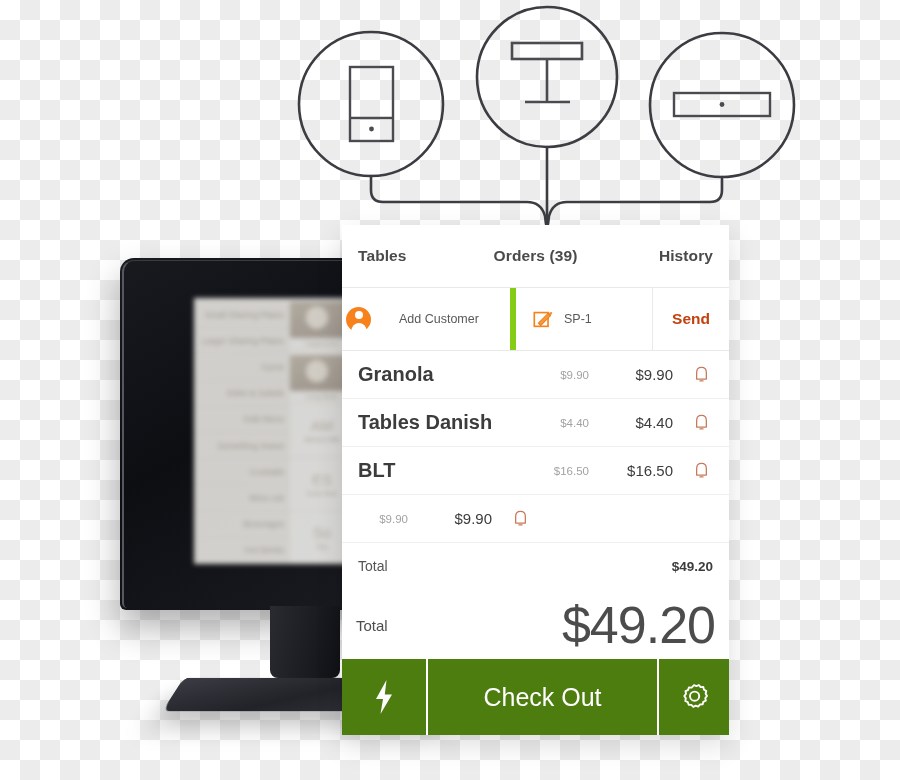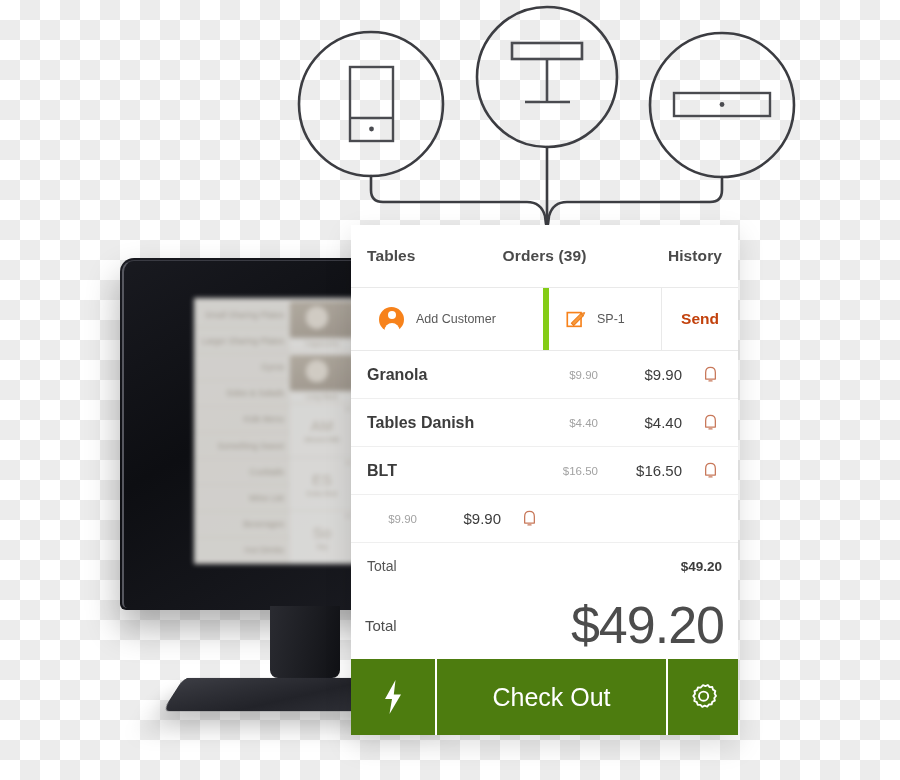--- a/index.html
+++ b/index.html
@@ -123,21 +123,21 @@
     width: 240px; height: 54px;
     background: linear-gradient(160deg, #3c3d44 0%, #222329 55%, #35363d 100%);
     border-radius: 6px / 14px;
     transform: perspective(240px) rotateX(52deg);
     box-shadow: 0 20px 26px rgba(0,0,0,0.22);
   }
 
   
   #order-panel {
     position: absolute;
-    left: 351px; top: 225px;
+    left: 342px; top: 225px;
     width: 387px; height: 510px;
     background: #ffffff;
     box-shadow: 0 10px 26px rgba(0,0,0,0.13);
   }
   .panel-head {
     height: 62px;
     display: flex; align-items: center;
     border-bottom: 1px solid #e9e9e9;
   }
   .panel-head .tab {
@@ -153,21 +153,21 @@
   .panel-actions {
     height: 62px;
     display: flex; align-items: stretch;
     border-bottom: 1px solid #e9e9e9;
   }
   .action-cell {
     display: flex; align-items: center;
     font-size: 12.5px;
     color: #595959;
   }
-  .action-customer { width: 164px; padding-left: 28px; gap: 12px; }
+  .action-customer { width: 164px; padding-left: 4px; gap: 28px; }
   .action-sp { flex: 1; padding-left: 16px; gap: 10px;
                border-left: 6px solid #84cc16; border-right: 1px solid #e9e9e9; }
   .action-send { width: 76px; justify-content: center; }
   .send-label {
     color: #c2410c; font-size: 15.5px; font-weight: bold;
   }
 
   .icon-person {
     width: 25px; height: 25px; border-radius: 50%;
     background: #f7821b;
@@ -187,21 +187,21 @@
   .icon-edit { width: 22px; height: 22px; flex: none; }
 
   .items { }
   .item-row {
     height: 47px;
     display: flex; align-items: center;
     border-bottom: 1px solid #efefef;
   }
   .item-name {
     flex: 1; padding-left: 16px;
-    font-size: 16px; font-weight: bold; color: #3c3c3c;
+    font-size: 20px; font-weight: bold; color: #3c3c3c;
     white-space: nowrap;
   }
   .item-unit {
     width: 66px; text-align: right;
     font-size: 11.5px; color: #a2a2a2;
   }
   .item-total {
     width: 84px; text-align: right;
     font-size: 15px; color: #3c3c3c;
   }

